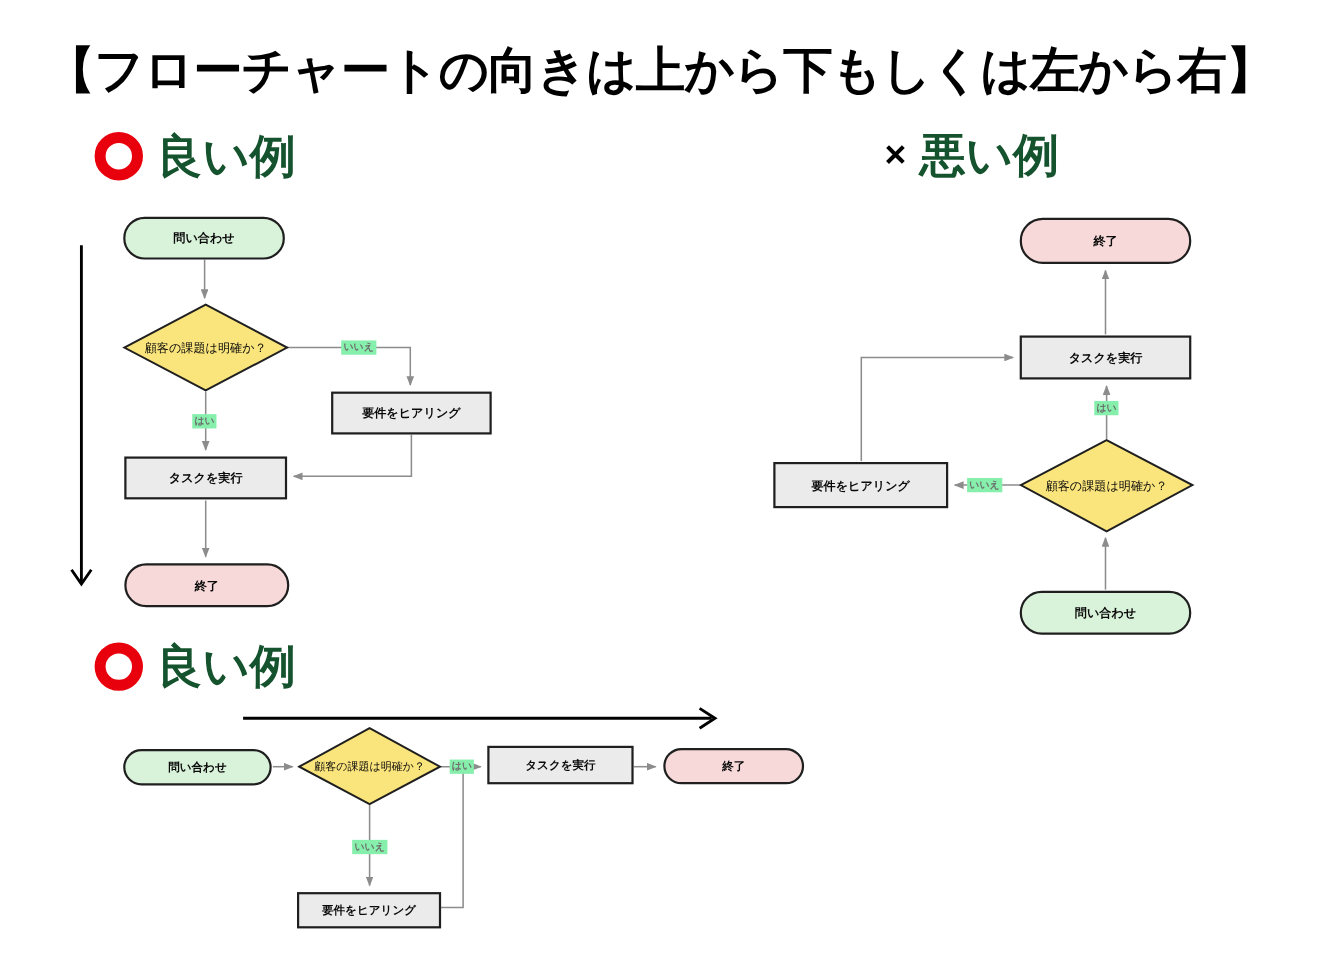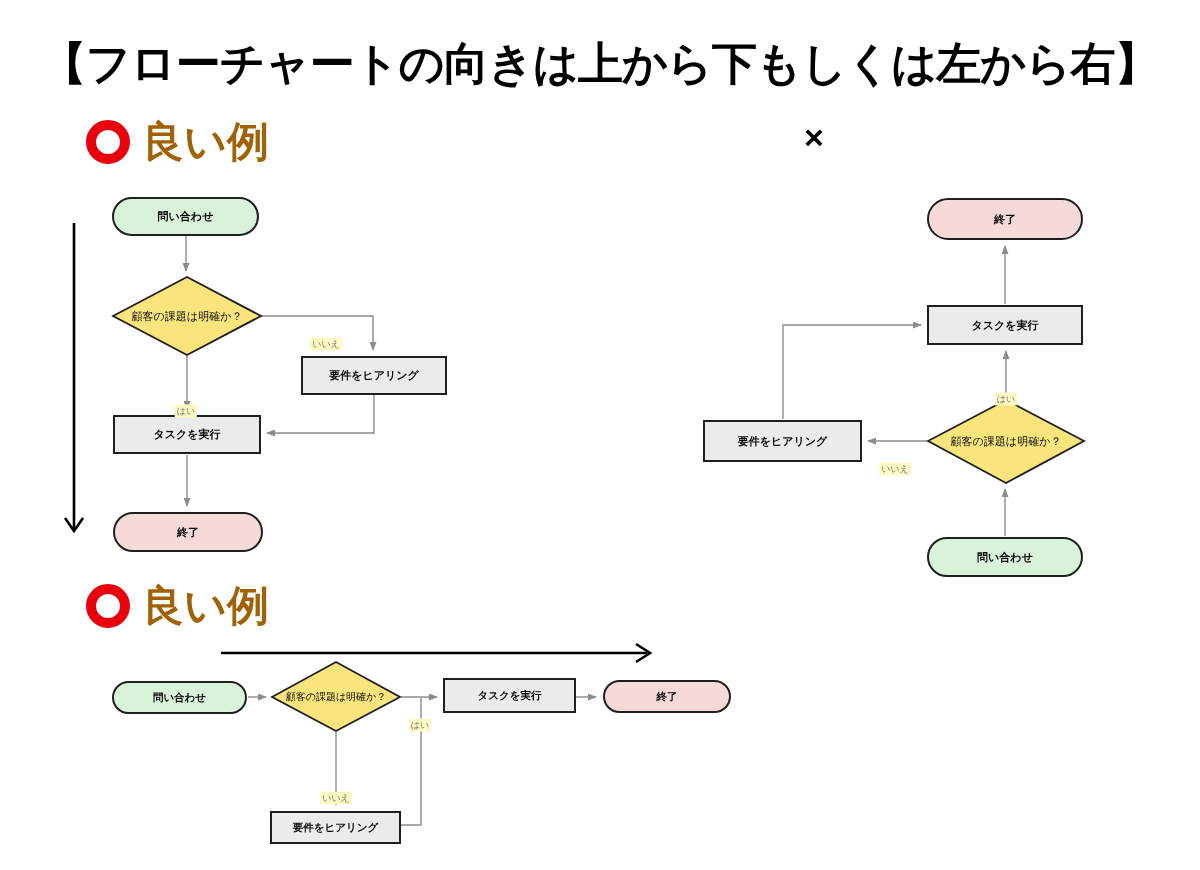--- a/index.html
+++ b/index.html
@@ -7,21 +7,21 @@
     width:1200px;height:870px;background:#ffffff;overflow:hidden;
     font-family:"Liberation Sans","DejaVu Sans",sans-serif;
     position:relative;
   }
   .canvas{position:absolute;inset:0;width:1200px;height:870px;}
   .title{
     position:absolute;top:34px;left:0;width:1200px;text-align:center;
     font-size:45px;font-weight:900;color:#000;letter-spacing:-1px;white-space:nowrap;
   }
   .heading{position:absolute;display:flex;align-items:center;gap:12px;z-index:2;}
-  .heading .htext{font-size:42px;font-weight:900;color:#a16207;line-height:1;}
+  .heading .htext{font-size:42px;font-weight:900;color:#14532d;line-height:1;}
   .ring{
     width:24px;height:24px;border:10px solid var(--good_marker,#E8000D);
     border-radius:50%;display:inline-block;background:transparent;
   }
   .cross{font-size:34px;font-weight:900;color:#000;line-height:1;}
   svg.wires{position:absolute;inset:0;z-index:1;}
   svg.wires line, svg.wires polyline{stroke:var(--connector,#8C8C8C);stroke-width:1.4;fill:none;}
   svg.wires .blk{stroke:#000;stroke-width:2.6;fill:none;}
   svg.wires polygon.diamond{fill:var(--decision_fill,#FAE47C);stroke:var(--node_border,#1F1F1F);stroke-width:1.8;}
   #ag path{fill:var(--connector,#8C8C8C);}
@@ -32,37 +32,38 @@
   }
   .pill{border:2px solid var(--node_border,#1F1F1F);border-radius:999px;}
   .pill.start{background:var(--start_fill,#D9F2DA);}
   .pill.end{background:var(--end_fill,#F7D9D9);}
   .proc{border:2px solid var(--node_border,#1F1F1F);background:var(--process_fill,#EBEBEB);font-family:Liberation Serif, serif;}
   .dtext{position:absolute;display:flex;align-items:center;justify-content:center;
     font-size:11px;font-weight:normal;color:#0a0a0a;z-index:2;white-space:nowrap;}
   .dtext.small{font-size:10px;}
   .elabel{
     position:absolute;transform:translate(-50%,-50%);z-index:3;
-    font-size:9px;color:var(--edge_label,#6E6E6E);background:#fef9c3;padding:0 2px;
-    white-space:nowrap;font-weight:normal;margin-top:28px;
+    font-size:9px;color:var(--edge_label,#6E6E6E);background:#86efac;padding:0 2px;
+    white-space:nowrap;font-weight:bold;
   }
 </style>
 </head>
 <body>
 
 <div class="canvas">
 
   <div class="title">【フローチャートの向きは上から下もしくは左から右】</div>
 
   <div class="heading" style="left:86px;top:120px;">
     <span class="ring"></span>
     <span class="htext">良い例</span>
   </div>
   <div class="heading" style="left:804px;top:120px;">
     <span class="cross">×</span>
+    <span class="htext">悪い例</span>
   </div>
   <div class="heading" style="left:86px;top:584px;">
     <span class="ring"></span>
     <span class="htext">良い例</span>
   </div>
 
   <svg class="wires" width="1200" height="870" viewBox="0 0 1200 870">
     <defs>
       <marker id="ag" markerWidth="9" markerHeight="7" refX="8" refY="3.5" orient="auto" markerUnits="userSpaceOnUse">
         <path d="M0,0 L9,3.5 L0,7 Z"></path>

